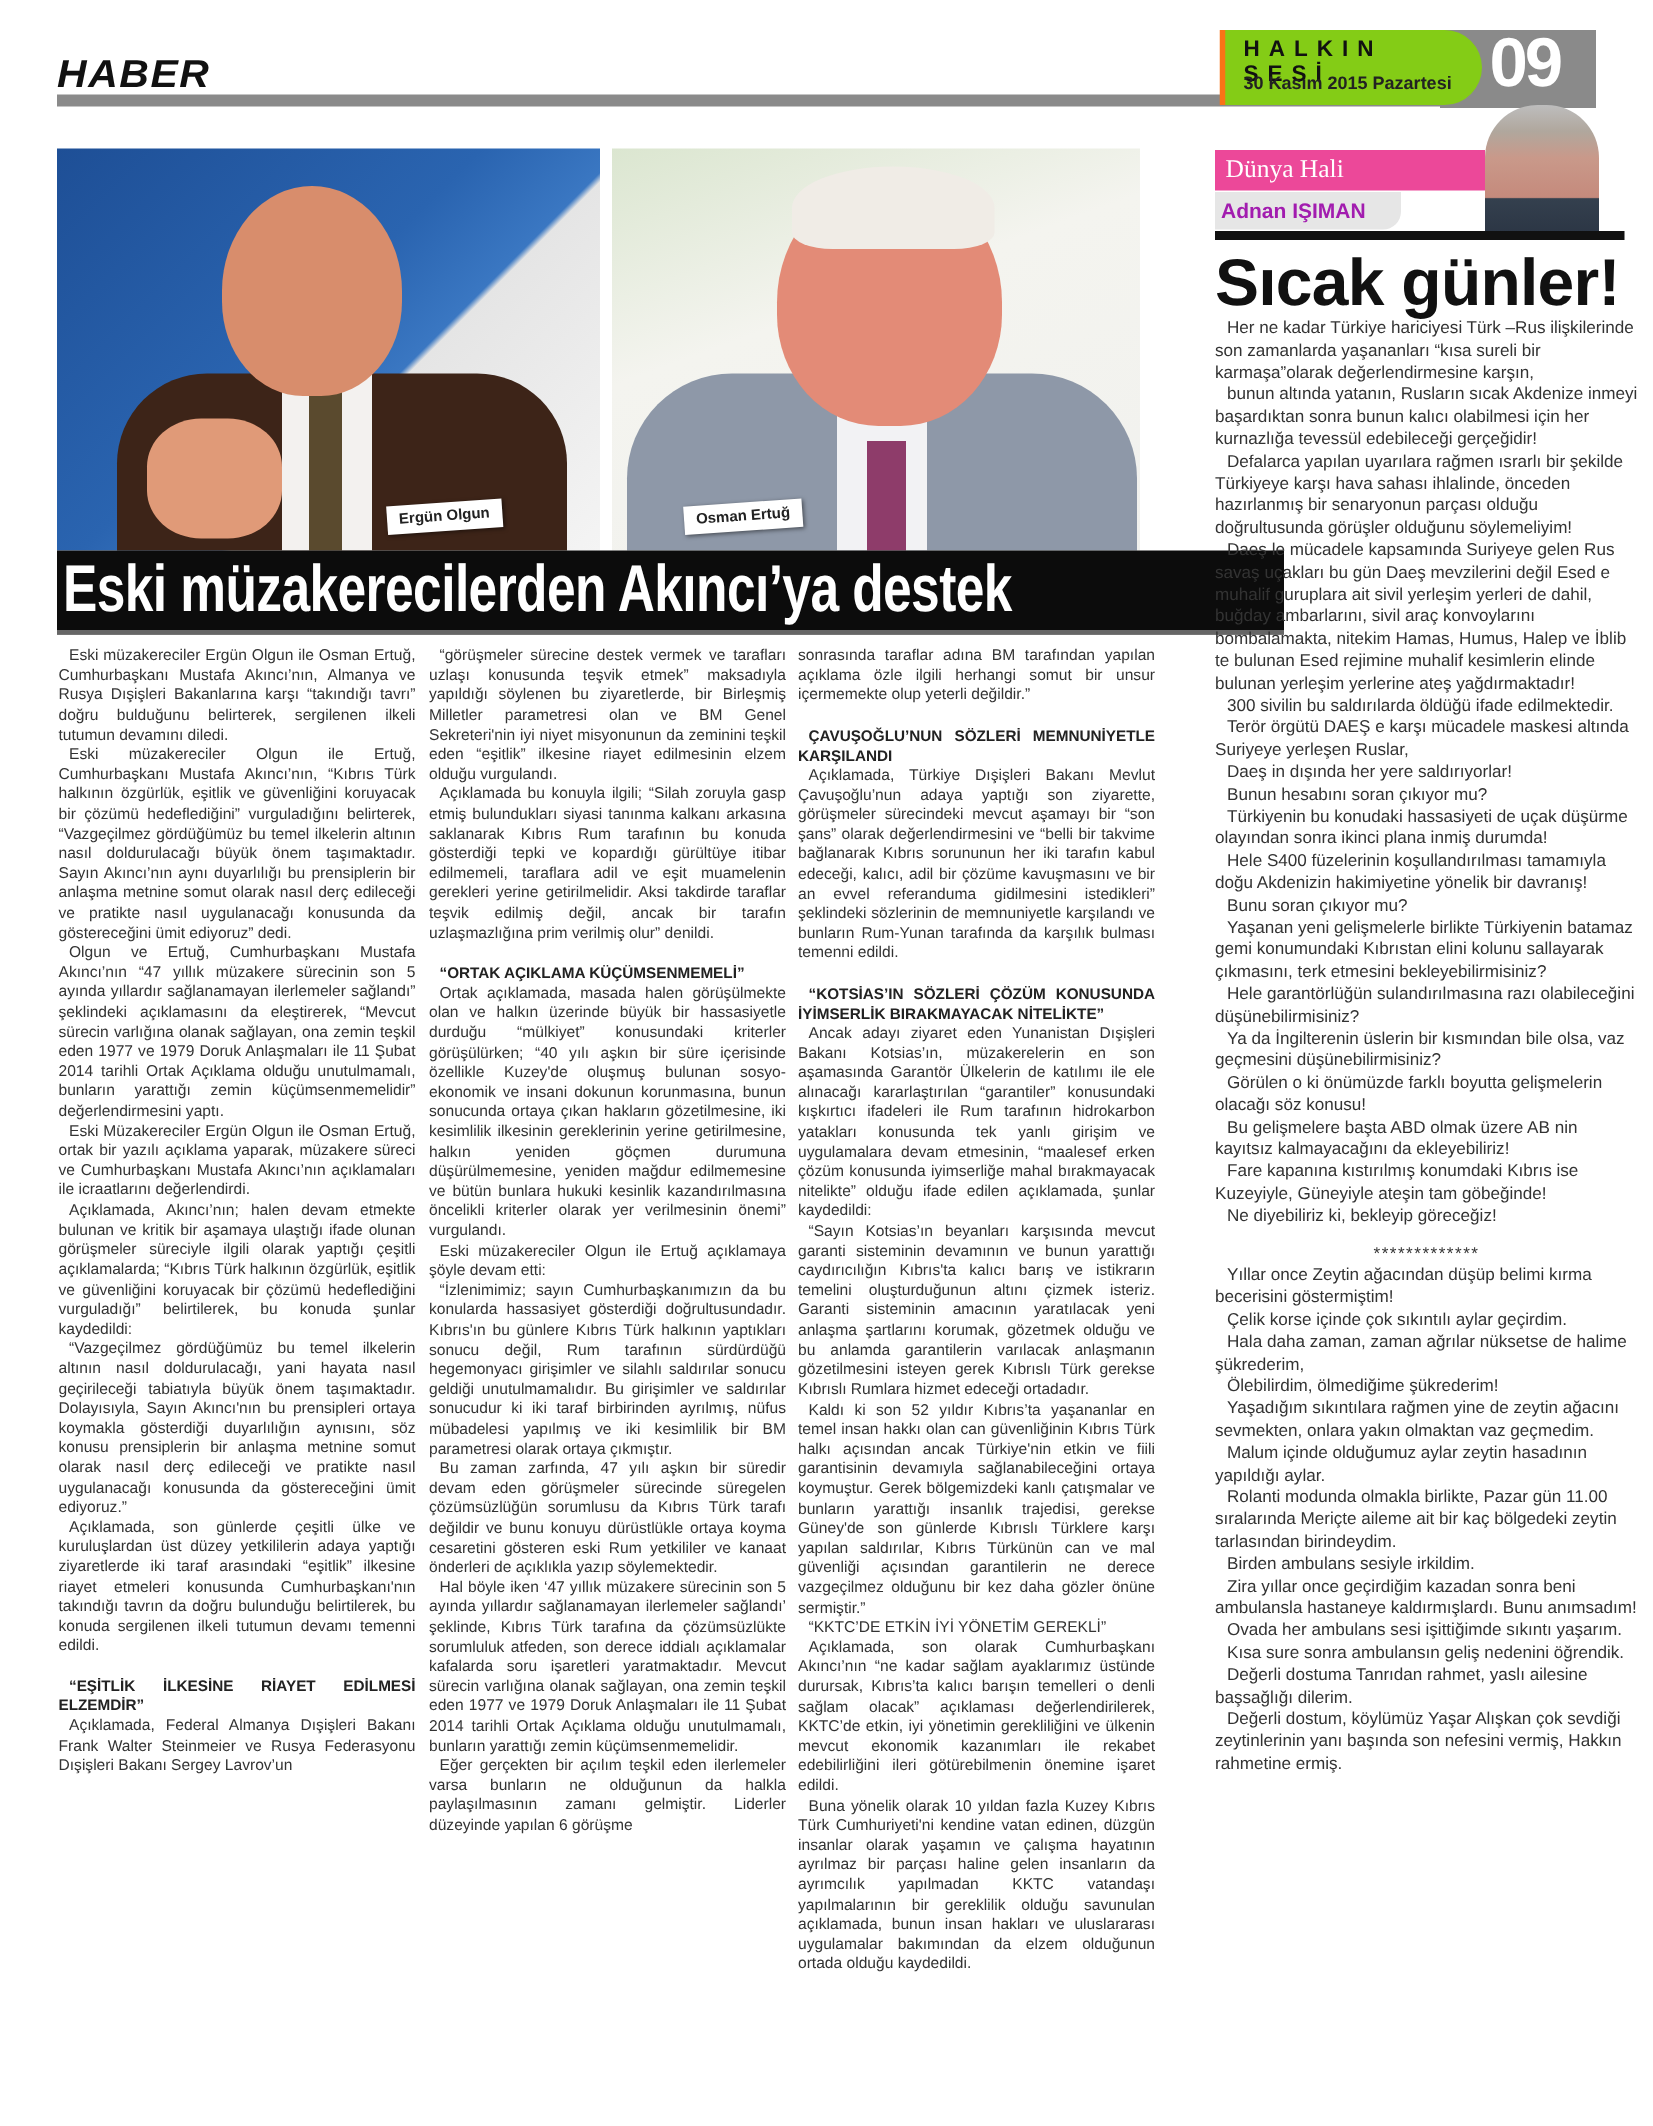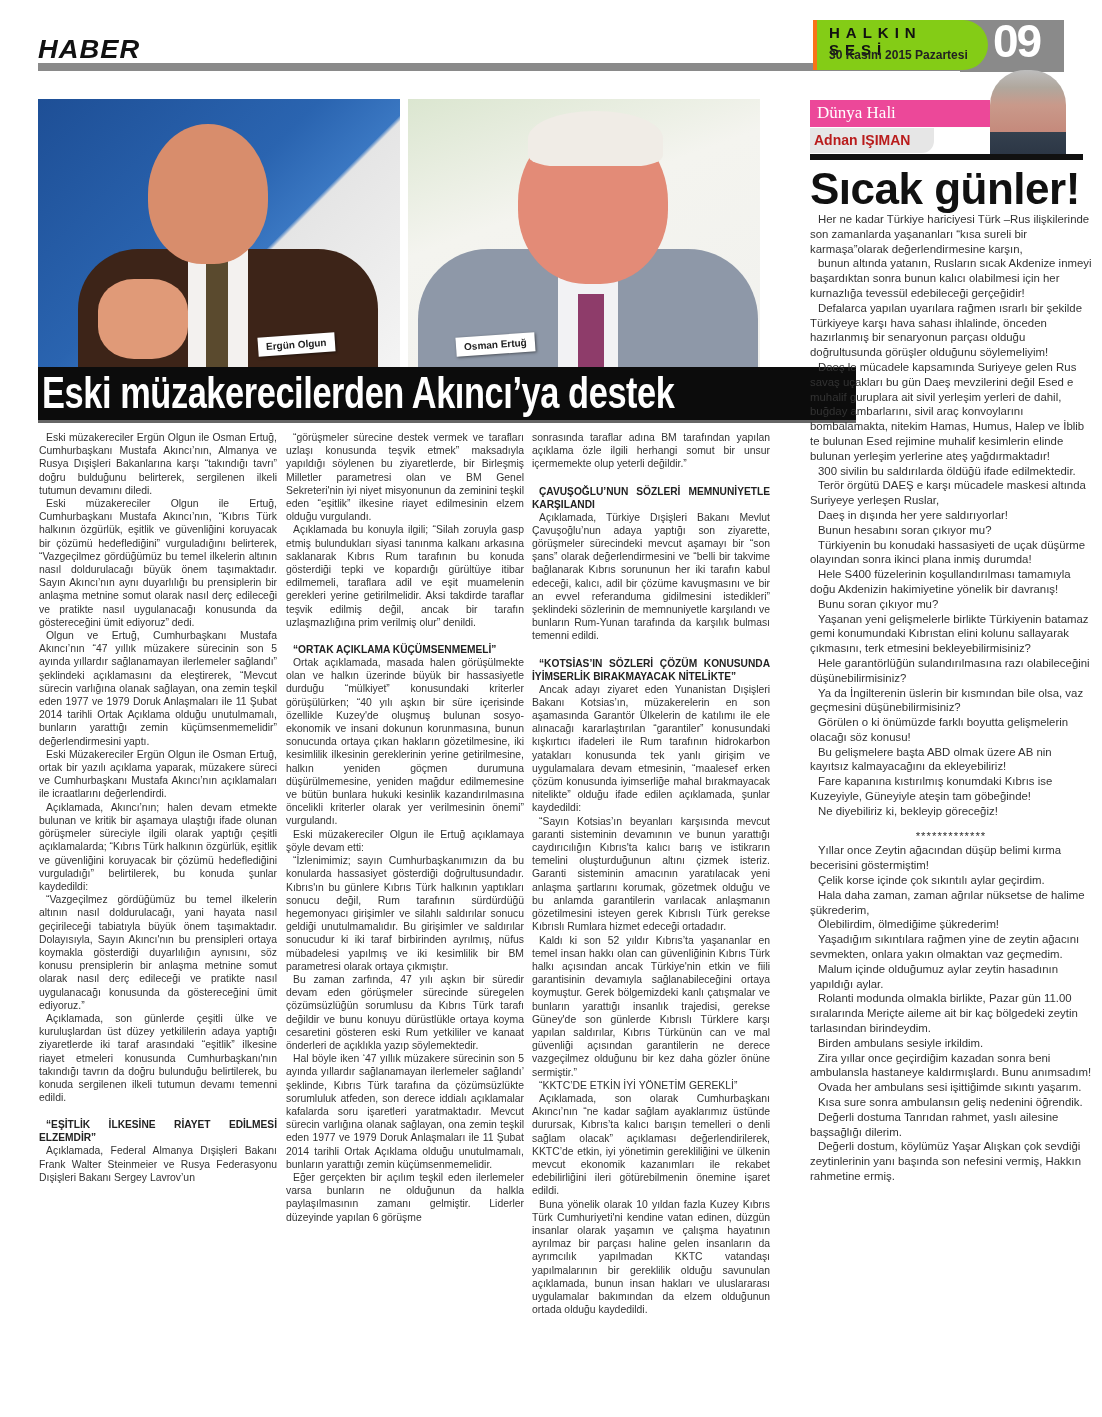--- a/index.html
+++ b/index.html
@@ -41,21 +41,21 @@
   .col-3 { left: 532px; }
   .lead { font-size: 14px; line-height: 18px; font-weight: bold; color: #222; text-align: left; margin-bottom: 14px; }
   .col p { text-indent: 7px; }
   .col h4 { font-size: 10.2px; font-weight: bold; color: #222; margin-top: 13px; text-indent: 7px; line-height: 13px; }
   .col .subhead-plain { text-indent: 7px; }
 
   .column-box { position: absolute; left: 810px; top: 100px; width: 270px; }
   .col-name-bar { position: absolute; left: 0; top: 0; width: 180px; height: 27px; background: #ec4899; }
   .col-name { position: absolute; left: 7px; top: 3px; font-family: "Liberation Serif", serif; font-size: 17px; color: #fff; }
   .author-bar { position: absolute; left: 0; top: 28px; width: 124px; height: 25px; background: #e6e6e6; border-radius: 0 0 12px 0; }
-  .author { position: absolute; left: 4px; top: 4px; font-size: 14px; font-weight: bold; color: #b91c1c; }
+  .author { position: absolute; left: 4px; top: 4px; font-size: 14px; font-weight: bold; color: #a21caf; }
   .author-photo { position: absolute; left: 180px; top: -30px; width: 76px; height: 88px; background: linear-gradient(180deg, #bdbdbd 0%, #b0a79d 20%, #c9998a 40%, #c58a7c 70%, #34404e 71%, #2b3544 100%); border-radius: 35px 35px 0 0; }
   .col-rule { position: absolute; left: 0; top: 54px; width: 273px; height: 6px; background: #111; }
   .col-title { position: absolute; left: 0; top: 64px; font-size: 44px; font-weight: 900; color: #111; white-space: nowrap; letter-spacing: -0.5px; }
   .col-body { position: absolute; left: 0; top: 112px; width: 282px; font-size: 11.4px; line-height: 14.8px; color: #333; font-family: "Liberation Sans", sans-serif; }
   .col-body p { text-indent: 8px; }
   .col-body .stars { text-align: center; margin: 10px 0 0; text-indent: 0; letter-spacing: 1px; }
 </style>
 </head>
 <body>
 

